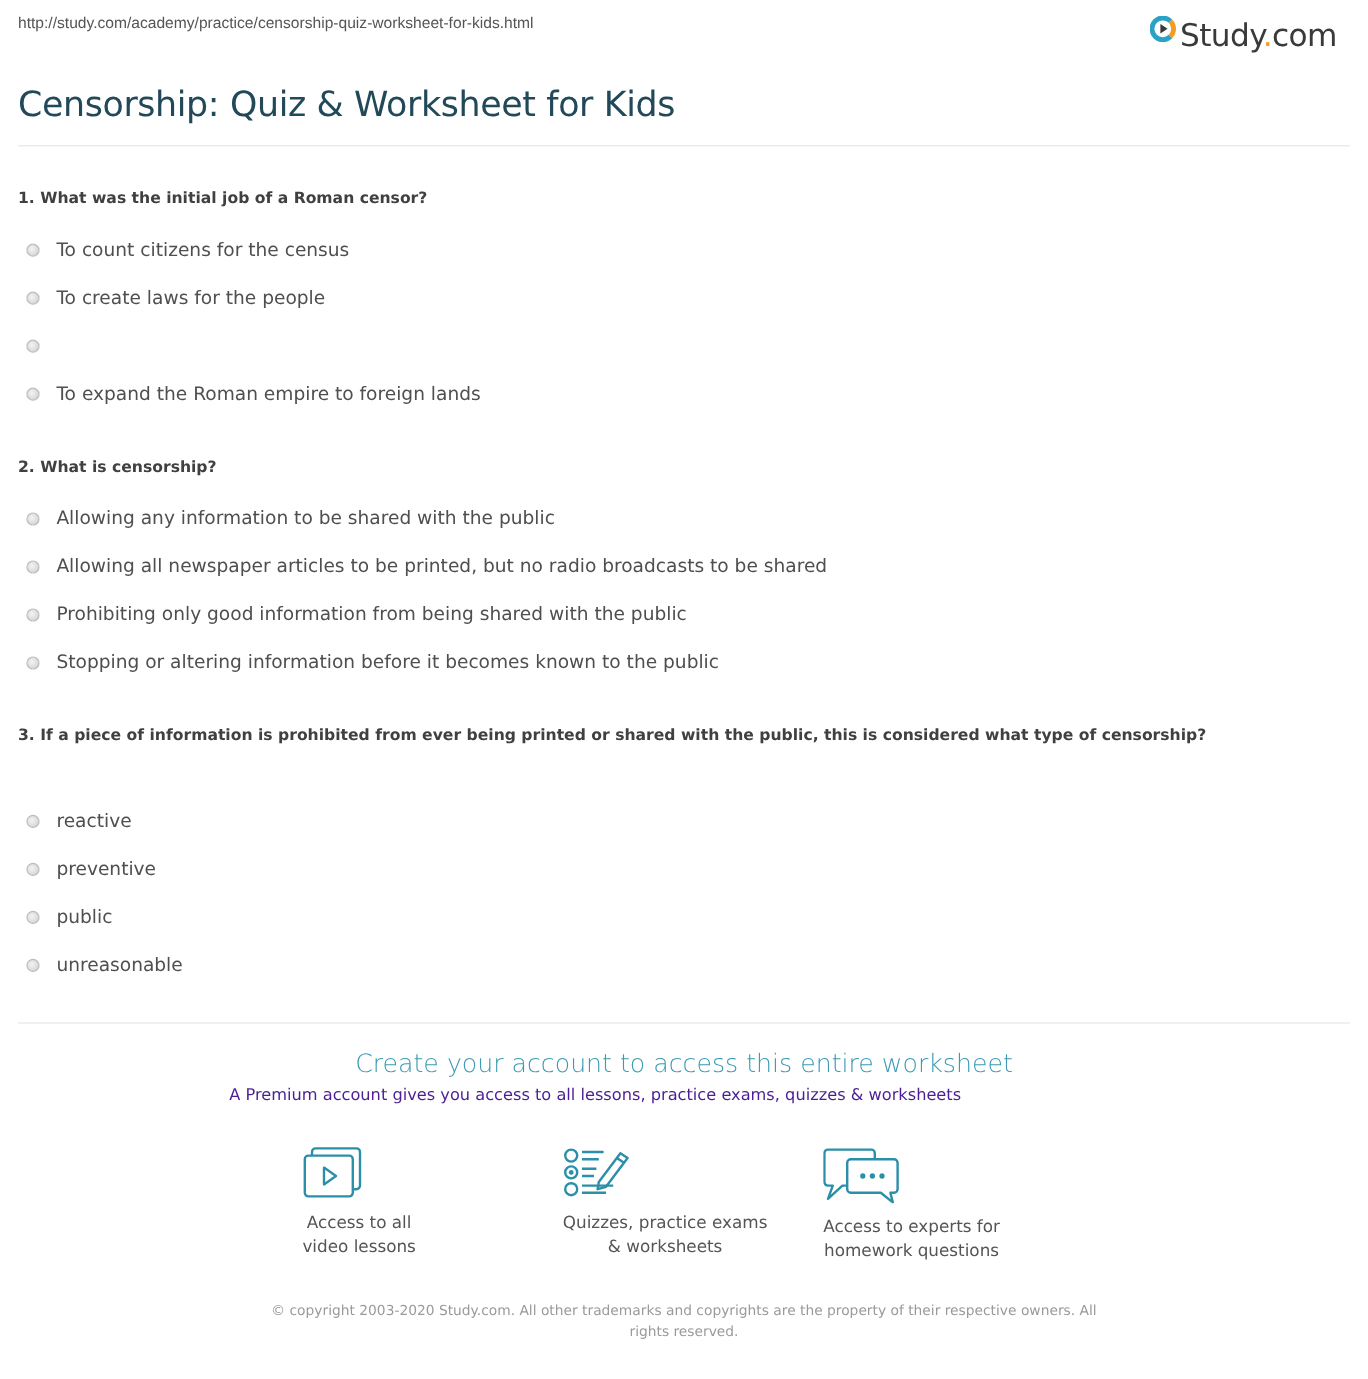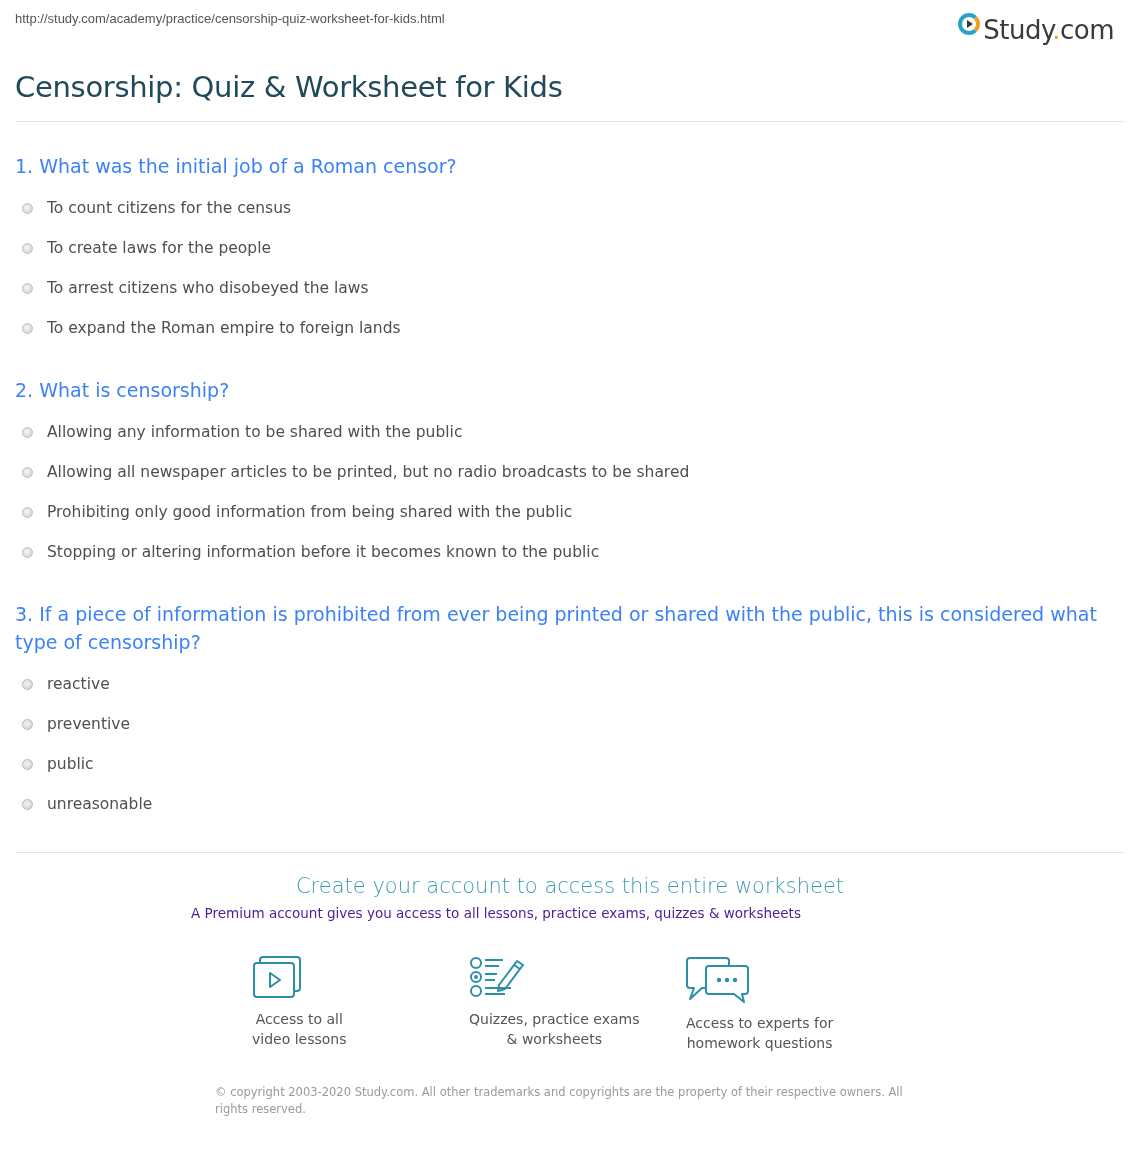--- a/index.html
+++ b/index.html
@@ -47,21 +47,21 @@
       font-size: 29px; color: #22495a; font-weight: 500;
       letter-spacing: -0.3px;
     }
     .rule {
       position: absolute; left: 15px; width: 1110px; height: 1px;
       background: #e6e6e6;
     }
 
     .question {
       position: absolute; left: 15px; width: 1100px;
-      font-size: 19px; font-weight: normal; color: #3b82f6;
+      font-size: 13px; font-weight: bold; color: #404040;
       line-height: 28px;
     }
     .option {
       position: absolute; left: 22px; height: 24px;
       display: flex; align-items: center;
       font-size: 15.5px; color: #4f4f4f;
     }
     .radio {
       width: 11px; height: 11px; border-radius: 50%;
       background: radial-gradient(circle at 40% 40%, #f4f4f4 0%, #dcdcdc 60%, #c4c4c4 100%);
@@ -83,21 +83,21 @@
       display: flex; flex-direction: column; align-items: flex-start;
     }
     .feature svg { display: block; }
     .feature-label {
       margin-top: 10px; text-align: center; font-size: 14px; color: #555;
       line-height: 20px; white-space: pre-line;
     }
 
     .copyright {
       position: absolute; left: 215px; width: 710px; top: 1084px;
-      font-size: 11.5px; color: #9a9a9a; line-height: 17px;
+      text-align: center; font-size: 11.5px; color: #9a9a9a; line-height: 17px;
     }
   </style>
 </head>
 <body>
 
 <div class="page">
 
   <div class="topbar">
     <div class="url">http://study.com/academy/practice/censorship-quiz-worksheet-for-kids.html</div>
     <div class="logo">
@@ -113,21 +113,20 @@
   <label class="option" style="top:196px">
     <span class="radio"></span>
     <span>To count citizens for the census</span>
   </label>
   <label class="option" style="top:236px">
     <span class="radio"></span>
     <span>To create laws for the people</span>
   </label>
   <label class="option" style="top:276px">
     <span class="radio"></span>
-    <span>To arrest citizens who disobeyed the laws</span>
   </label>
   <label class="option" style="top:316px">
     <span class="radio"></span>
     <span>To expand the Roman empire to foreign lands</span>
   </label>
 
   <div class="question" style="top:376px">2. What is censorship?</div>
   <label class="option" style="top:420px">
     <span class="radio"></span>
     <span>Allowing any information to be shared with the public</span>

